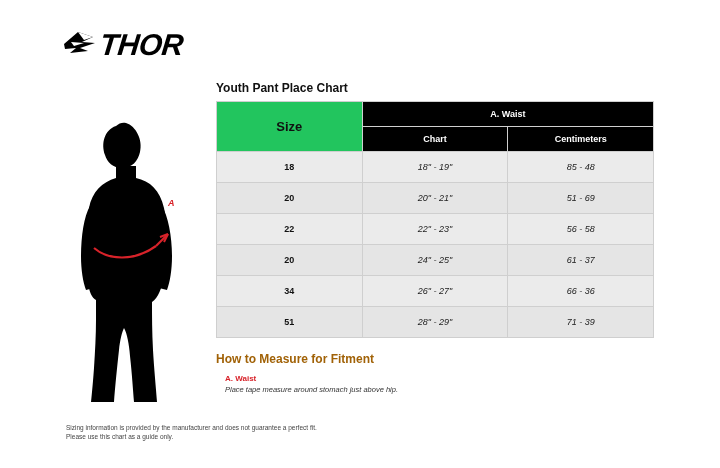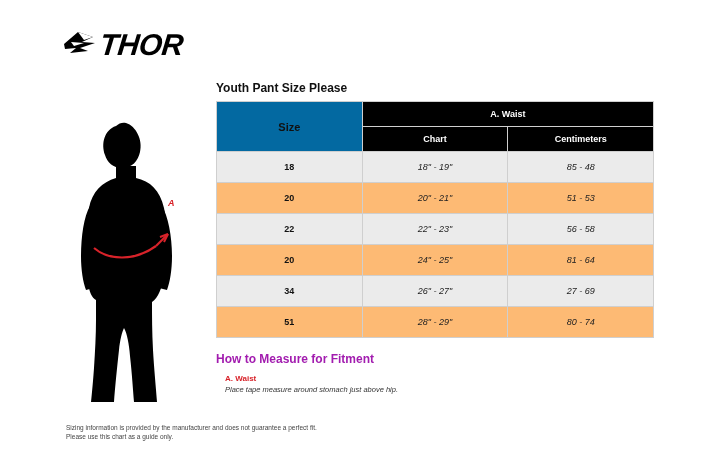--- a/index.html
+++ b/index.html
@@ -92,50 +92,50 @@
   }
   .hdr-dark {
     background: #000000;
     color: #ffffff;
     font-size: 9px;
     font-weight: bold;
     height: 21px;
     border: 1px solid #000000;
   }
   .hdr-size {
-    background: #0369a1;
+    background: #22c55e;
     color: #111111;
-    font-size: 11px;
+    font-size: 13px;
     font-weight: bold;
     height: 49px;
     border: 1px solid #cfcfcf;
   }
   .cell {
     height: 30px;
     font-size: 9px;
     color: #222222;
   }
   .cell-size {
     font-weight: bold;
     color: #111111;
   }
   .cell-val {
     font-style: italic;
   }
   .row-alt td { background: #ebebeb; }
-  .row-plain td { background: #fdba74; }
+  .row-plain td { background: #e5e5e5; }
 
   
   .howto-title {
     position: absolute;
     left: 216px;
     top: 352px;
     font-size: 12px;
     font-weight: bold;
-    color: #a21caf;
+    color: #a16207;
   }
   .howto-sub {
     position: absolute;
     left: 225px;
     top: 374px;
     font-size: 8px;
     font-weight: bold;
     color: #d8232a;
   }
   .howto-text {
@@ -196,21 +196,21 @@
         <path d="M90 86 C96 96 100 116 100 136 C100 150 98 162 95 170 L87 168 C89 156 90 140 89 124 C88 108 87 96 85 88 Z"></path>
       </g>
 
       <path d="M22 128 C36 140 62 142 84 126" fill="none" stroke="#d8232a" stroke-width="2.2"></path>
       <path d="M84 126 L96 114" fill="none" stroke="#d8232a" stroke-width="2.2"></path>
       <path d="M96 114 L92 122 M96 114 L88 117" fill="none" stroke="#d8232a" stroke-width="2"></path>
     </svg>
     <span class="figure-label">A</span>
   </div>
 
-  <div class="chart-title">Youth Pant Size Please</div>
+  <div class="chart-title">Youth Pant Place Chart</div>
 
   <table class="size-table">
     <thead>
       <tr>
         <th class="hdr-size" rowspan="2">Size</th>
         <th class="hdr-dark" colspan="2">A. Waist</th>
       </tr>
       <tr>
         <th class="hdr-dark">Chart</th>
         <th class="hdr-dark">Centimeters</th>
@@ -218,41 +218,41 @@
     </thead>
     <tbody>
       <tr class="row-alt">
         <td class="cell cell-size">18</td>
         <td class="cell cell-val">18" - 19"</td>
         <td class="cell cell-val">85 - 48</td>
       </tr>
       <tr class="row-plain">
         <td class="cell cell-size">20</td>
         <td class="cell cell-val">20" - 21"</td>
-        <td class="cell cell-val">51 - 53</td>
+        <td class="cell cell-val">51 - 69</td>
       </tr>
       <tr class="row-alt">
         <td class="cell cell-size">22</td>
         <td class="cell cell-val">22" - 23"</td>
         <td class="cell cell-val">56 - 58</td>
       </tr>
       <tr class="row-plain">
         <td class="cell cell-size">20</td>
         <td class="cell cell-val">24" - 25"</td>
-        <td class="cell cell-val">81 - 64</td>
+        <td class="cell cell-val">61 - 37</td>
       </tr>
       <tr class="row-alt">
         <td class="cell cell-size">34</td>
         <td class="cell cell-val">26" - 27"</td>
-        <td class="cell cell-val">27 - 69</td>
+        <td class="cell cell-val">66 - 36</td>
       </tr>
       <tr class="row-plain">
         <td class="cell cell-size">51</td>
         <td class="cell cell-val">28" - 29"</td>
-        <td class="cell cell-val">80 - 74</td>
+        <td class="cell cell-val">71 - 39</td>
       </tr>
     </tbody>
   </table>
 
   <div class="howto-title">How to Measure for Fitment</div>
   <div class="howto-sub">A. Waist</div>
   <div class="howto-text">Place tape measure around stomach just above hip.</div>
 
   <div class="footnote">
     <div>Sizing information is provided by the manufacturer and does not guarantee a perfect fit.</div>

